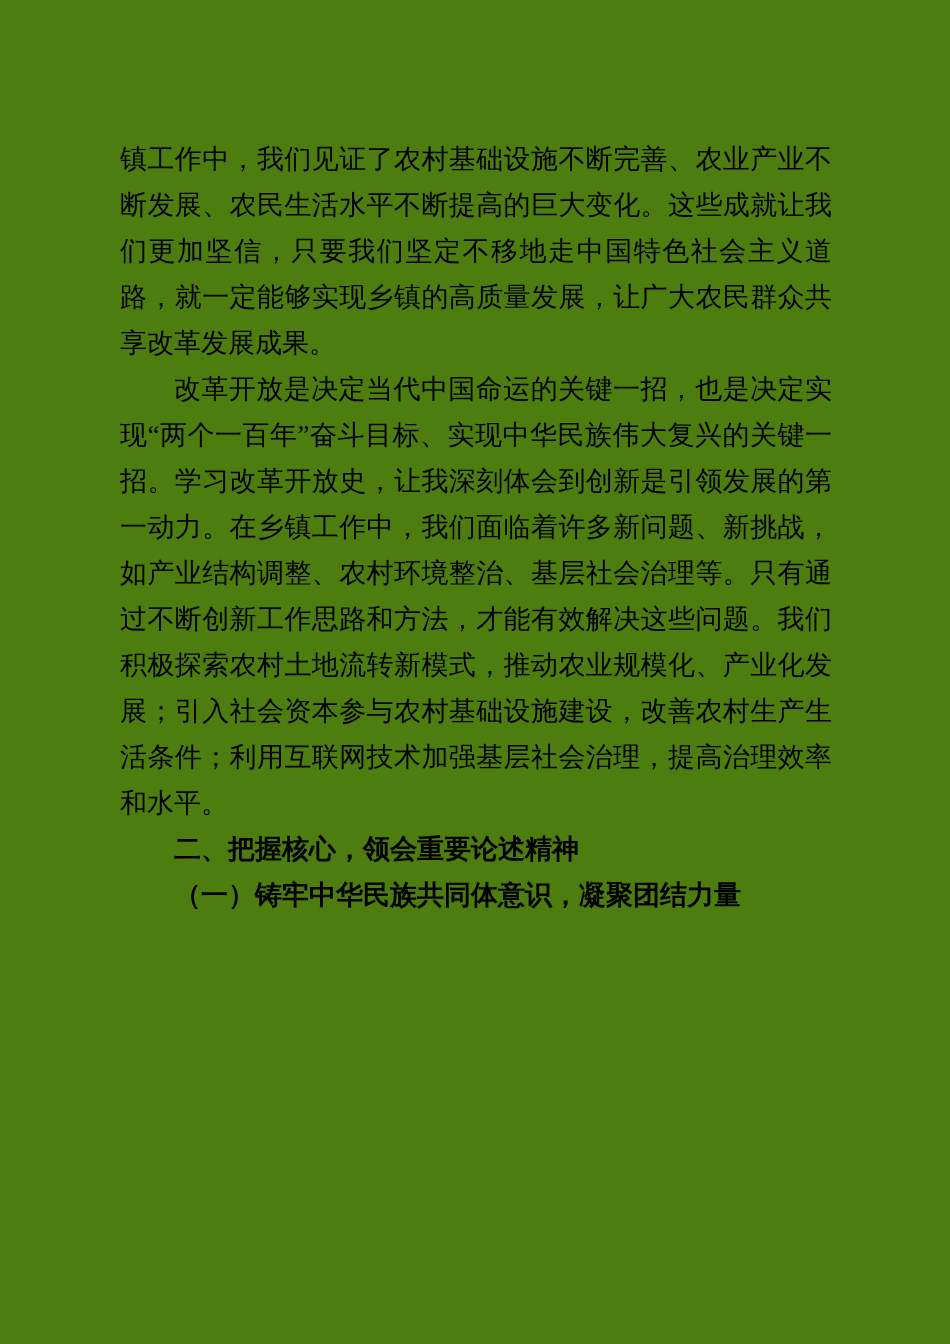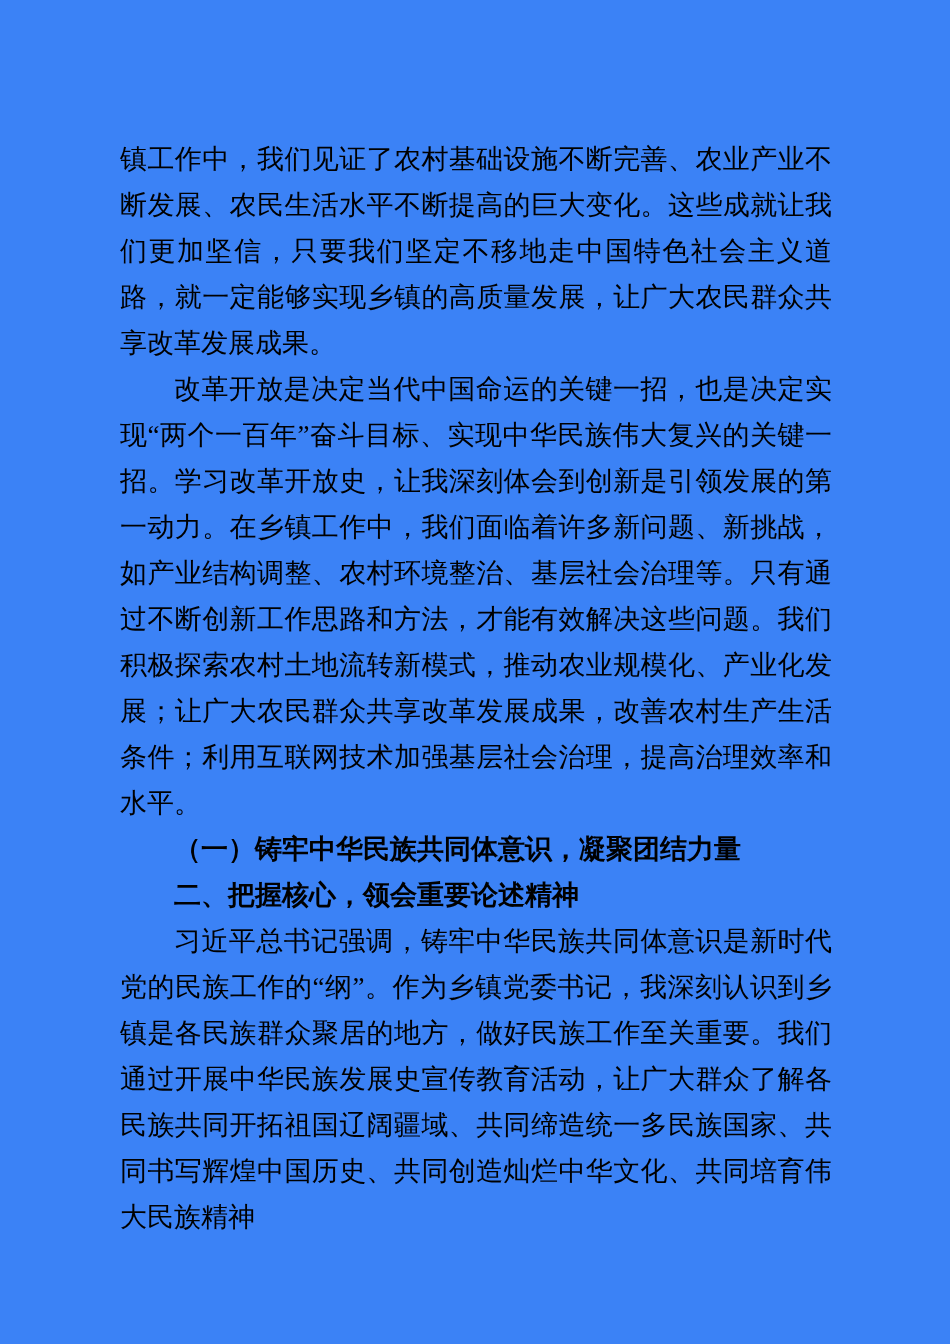--- a/index.html
+++ b/index.html
@@ -4,21 +4,21 @@
 <style>
   html, body {
     margin: 0;
     padding: 0;
     background: #ffffff;
   }
   .page {
     position: relative;
     width: 950px;
     height: 1344px;
-    background: #3b82f6;
+    background: #4d7c0f;
     box-sizing: border-box;
     padding: 136px 118px 0 120px;
     overflow: hidden;
   }
   .doc {
     width: 100%;
     color: #000000;
     font-size: 27px;
     line-height: 46px;
     text-align: justify;
@@ -44,18 +44,17 @@
     font-weight: bold;
     text-indent: 2em;
   }
 </style>
 </head>
 <body>
 
 <div class="page">
   <div class="doc">
     <p class="body-text">镇工作中，我们见证了农村基础设施不断完善、农业产业不断发展、农民生活水平不断提高的巨大变化。这些成就让我们更加坚信，只要我们坚定不移地走中国特色社会主义道路，就一定能够实现乡镇的高质量发展，让广大农民群众共享改革发展成果。</p>
-    <p class="body-text indent">改革开放是决定当代中国命运的关键一招，也是决定实现“两个一百年”奋斗目标、实现中华民族伟大复兴的关键一招。学习改革开放史，让我深刻体会到创新是引领发展的第一动力。在乡镇工作中，我们面临着许多新问题、新挑战，如产业结构调整、农村环境整治、基层社会治理等。只有通过不断创新工作思路和方法，才能有效解决这些问题。我们积极探索农村土地流转新模式，推动农业规模化、产业化发展；让广大农民群众共享改革发展成果，改善农村生产生活条件；利用互联网技术加强基层社会治理，提高治理效率和水平。</p>
+    <p class="body-text indent">改革开放是决定当代中国命运的关键一招，也是决定实现“两个一百年”奋斗目标、实现中华民族伟大复兴的关键一招。学习改革开放史，让我深刻体会到创新是引领发展的第一动力。在乡镇工作中，我们面临着许多新问题、新挑战，如产业结构调整、农村环境整治、基层社会治理等。只有通过不断创新工作思路和方法，才能有效解决这些问题。我们积极探索农村土地流转新模式，推动农业规模化、产业化发展；引入社会资本参与农村基础设施建设，改善农村生产生活条件；利用互联网技术加强基层社会治理，提高治理效率和水平。</p>
+    <p class="h-main">二、把握核心，领会重要论述精神</p>
     <p class="h-main">（一）铸牢中华民族共同体意识，凝聚团结力量</p>
-    <p class="h-main">二、把握核心，领会重要论述精神</p>
-    <p class="body-text indent">习近平总书记强调，铸牢中华民族共同体意识是新时代党的民族工作的“纲”。作为乡镇党委书记，我深刻认识到乡镇是各民族群众聚居的地方，做好民族工作至关重要。我们通过开展中华民族发展史宣传教育活动，让广大群众了解各民族共同开拓祖国辽阔疆域、共同缔造统一多民族国家、共同书写辉煌中国历史、共同创造灿烂中华文化、共同培育伟大民族精神</p>
   </div>
 </div>
 
 </body></html>

